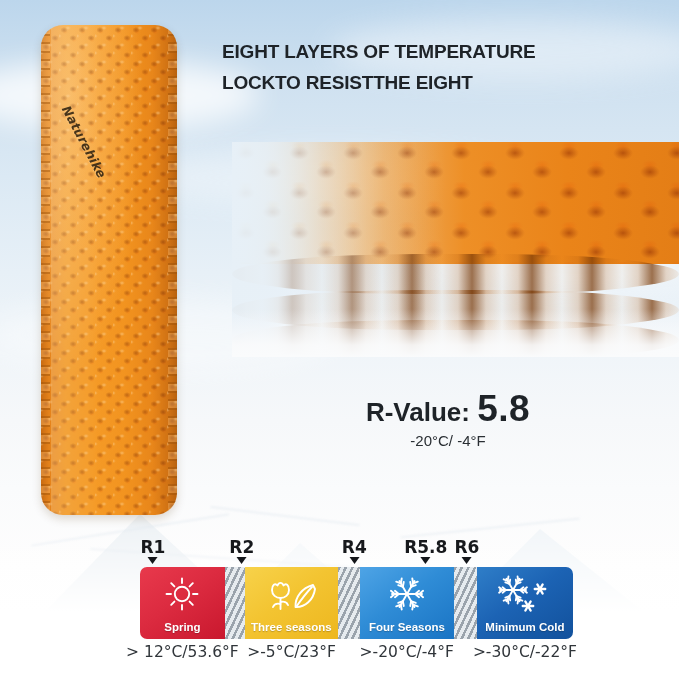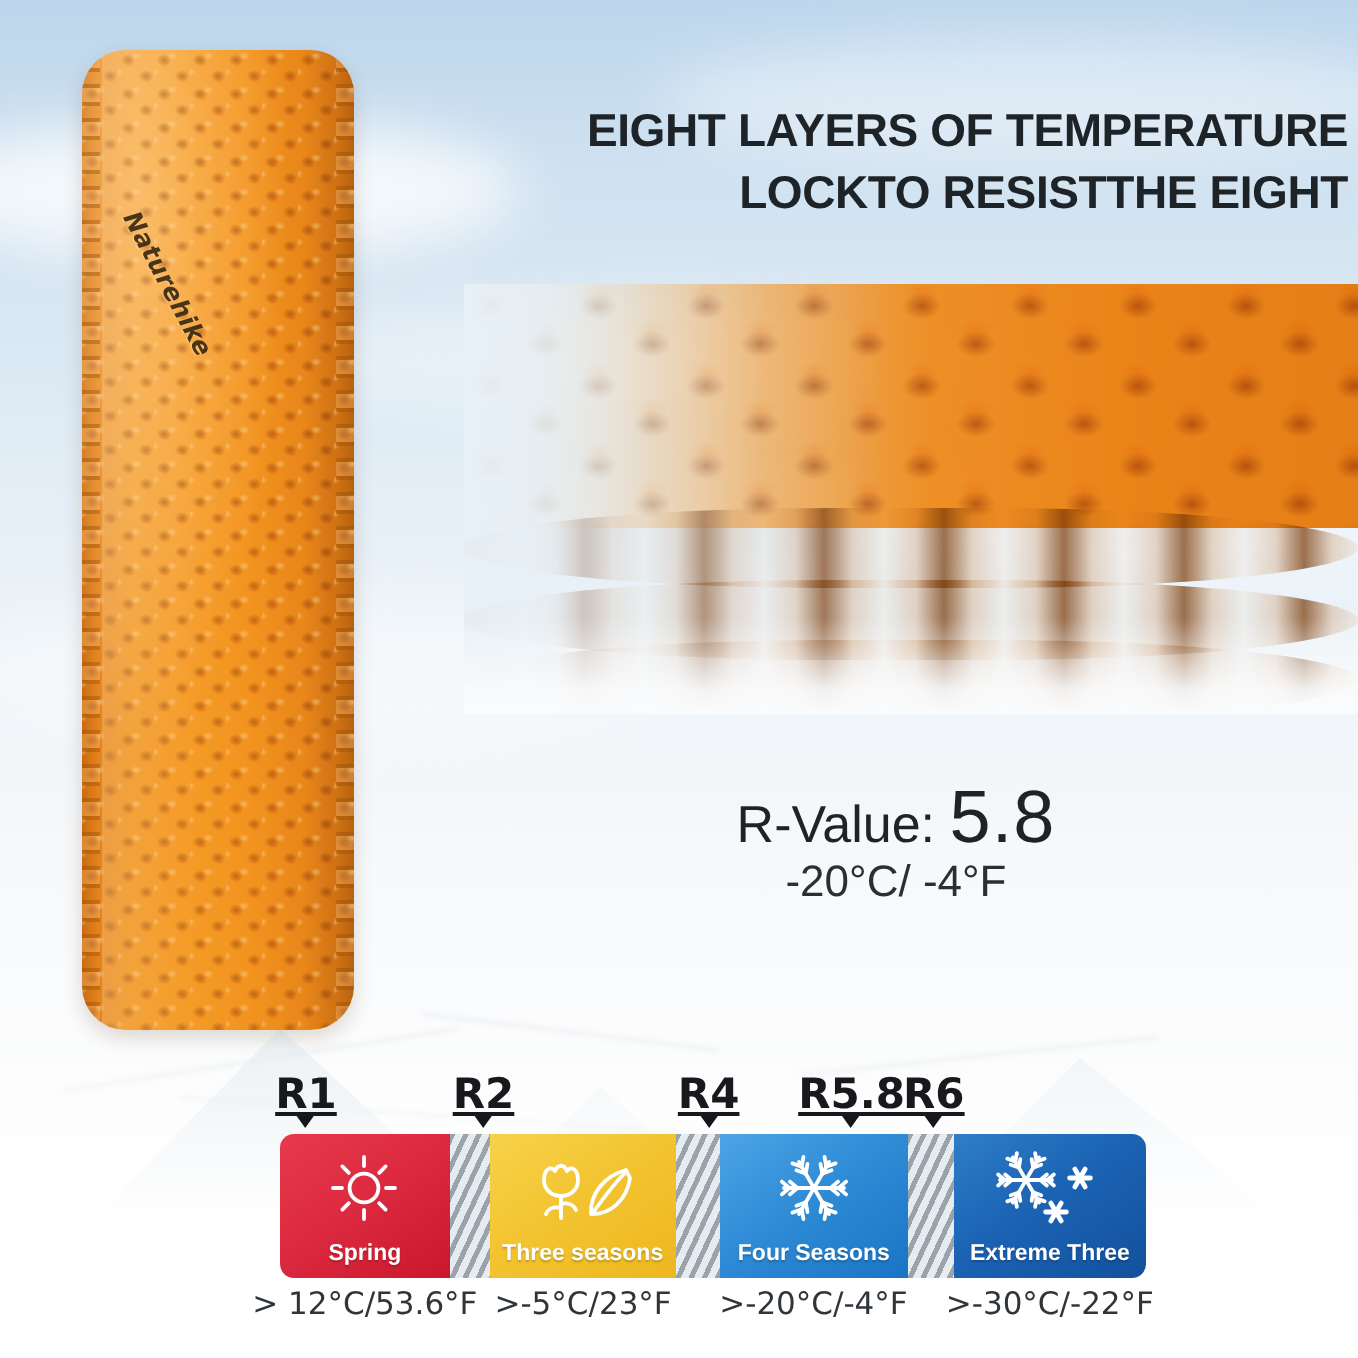--- a/index.html
+++ b/index.html
@@ -114,25 +114,25 @@
     font-family:"DejaVu Sans", sans-serif;
     font-style:italic;font-weight:bold;
     font-size:12.5px;letter-spacing:.2px;
     color:#3a2a14;opacity:.92;
     white-space:nowrap;
     text-shadow:0 1px 0 rgba(255,210,150,.45);
   }
 
   
   .headline{
-    position:absolute;left:222px;top:50px;width:452px;
-    text-align:right;
+    position:absolute;left:222px;top:36px;width:452px;
+    text-align:left;
     color:#1e2328;
     font-weight:bold;
-    font-size:23px;
+    font-size:19px;
     line-height:31px;
     letter-spacing:-.2px;
   }
   .headline .l2{display:block;}
 
   
   .layers{
     position:absolute;left:232px;top:142px;width:447px;height:215px;
     overflow:hidden;
   }
@@ -176,33 +176,32 @@
     pointer-events:none;
   }
   .layers-fade-b{
     position:absolute;left:0;bottom:0;width:447px;height:48px;
     background:linear-gradient(to bottom, rgba(248,250,252,0), rgba(250,251,252,.92) 75%, #fafbfc 100%);
     pointer-events:none;
   }
 
   
   .rvalue-block{position:absolute;left:222px;top:392px;width:452px;text-align:center;}
-  .rvalue-line{color:#1e2328;font-weight:normal;font-size:26px;line-height:34px;white-space:nowrap;}
+  .rvalue-line{color:#1e2328;font-weight:bold;font-size:26px;line-height:34px;white-space:nowrap;}
   .rvalue-num{font-size:37px;letter-spacing:.5px;}
   .rv-sub{color:#2a2f34;font-size:19px;line-height:25px;margin-top:4px;}
-  .rv-sub2{color:#2a2f34;font-size:22px;line-height:24px;}
+  .rv-sub2{color:#2a2f34;font-size:15px;line-height:24px;}
 
   
   .scale{position:absolute;left:140px;top:538px;width:433px;height:132px;}
   .markers{position:absolute;left:0;top:0;width:433px;height:30px;}
   .marker{position:absolute;top:0;transform:translateX(-50%);text-align:center;}
   .marker .m-label{
-    font-weight:bold;font-size:21px;color:#17191c;line-height:18px;
+    font-weight:bold;font-size:17px;color:#17191c;line-height:18px;
     font-family:"DejaVu Sans", sans-serif;
-    text-decoration:underline;
   }
   .marker .m-arrow{
     width:0;height:0;margin:1px auto 0;
     border-left:5px solid transparent;border-right:5px solid transparent;
     border-top:7px solid #14161a;
   }
   .bar{position:absolute;left:0;top:29px;width:433px;height:72px;}
   .seg{
     position:absolute;top:0;height:72px;
     display:flex;flex-direction:column;align-items:center;justify-content:flex-end;
@@ -420,21 +419,21 @@
               <line x1="37.8" y1="14" x2="48.2" y2="14" stroke-width="2.4"></line>
               <line x1="40.4" y1="9.496667900320919" x2="45.6" y2="18.50333209967908" stroke-width="2.4"></line>
               <line x1="45.6" y1="9.496667900320919" x2="40.4" y2="18.50333209967908" stroke-width="2.4"></line>
               <circle cx="43" cy="14" r="1.56" fill="#ffffff" stroke="none"></circle>
               <line x1="25.8" y1="31" x2="36.2" y2="31" stroke-width="2.4"></line>
               <line x1="28.4" y1="26.49666790032092" x2="33.6" y2="35.50333209967908" stroke-width="2.4"></line>
               <line x1="33.6" y1="26.49666790032092" x2="28.400000000000002" y2="35.503332099679085" stroke-width="2.4"></line>
               <circle cx="31" cy="31" r="1.56" fill="#ffffff" stroke="none"></circle>
             </svg>
           </div>
-          <div class="s-label">Extreme Three</div>
+          <div class="s-label">Minimum Cold</div>
         </div>
       </div>
     <div class="temps" id="temps">
         <div class="temp" style="left: 9.8%;">&gt; 12°C/53.6°F</div>
         <div class="temp" style="left: 35%;">&gt;-5°C/23°F</div>
         <div class="temp" style="left: 61.6%;">&gt;-20°C/-4°F</div>
         <div class="temp" style="left: 88.9%;">&gt;-30°C/-22°F</div>
       </div>
   </div>
 

